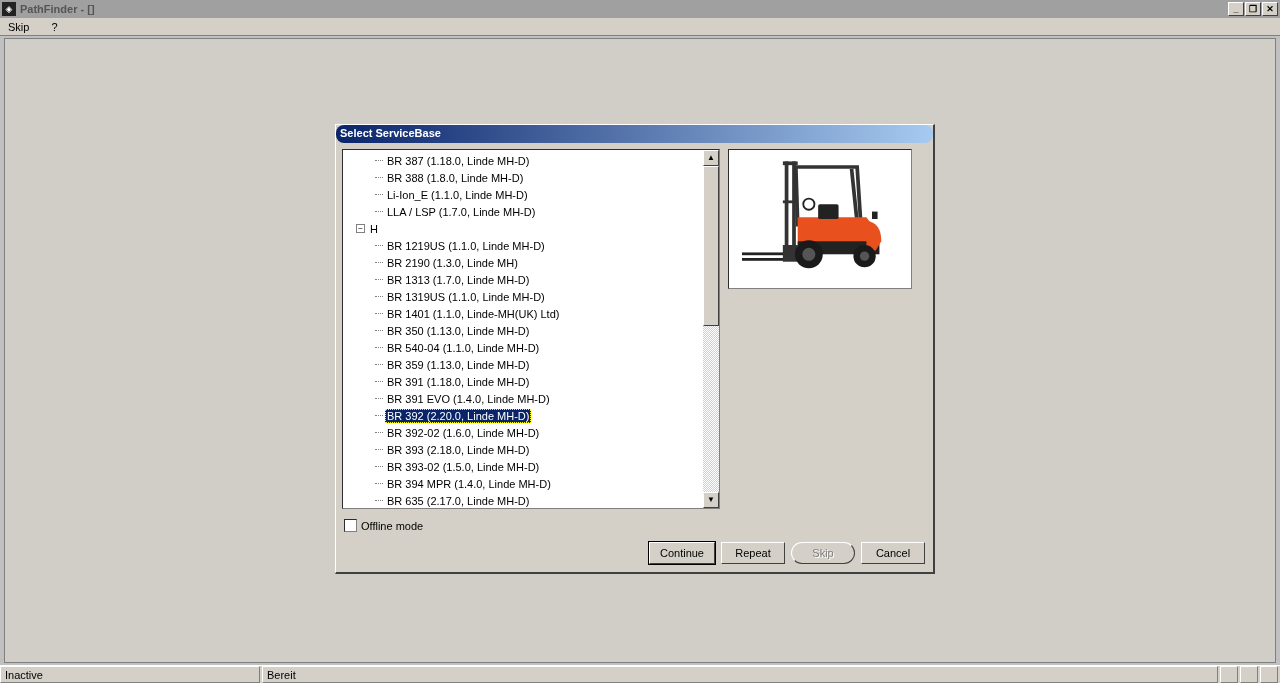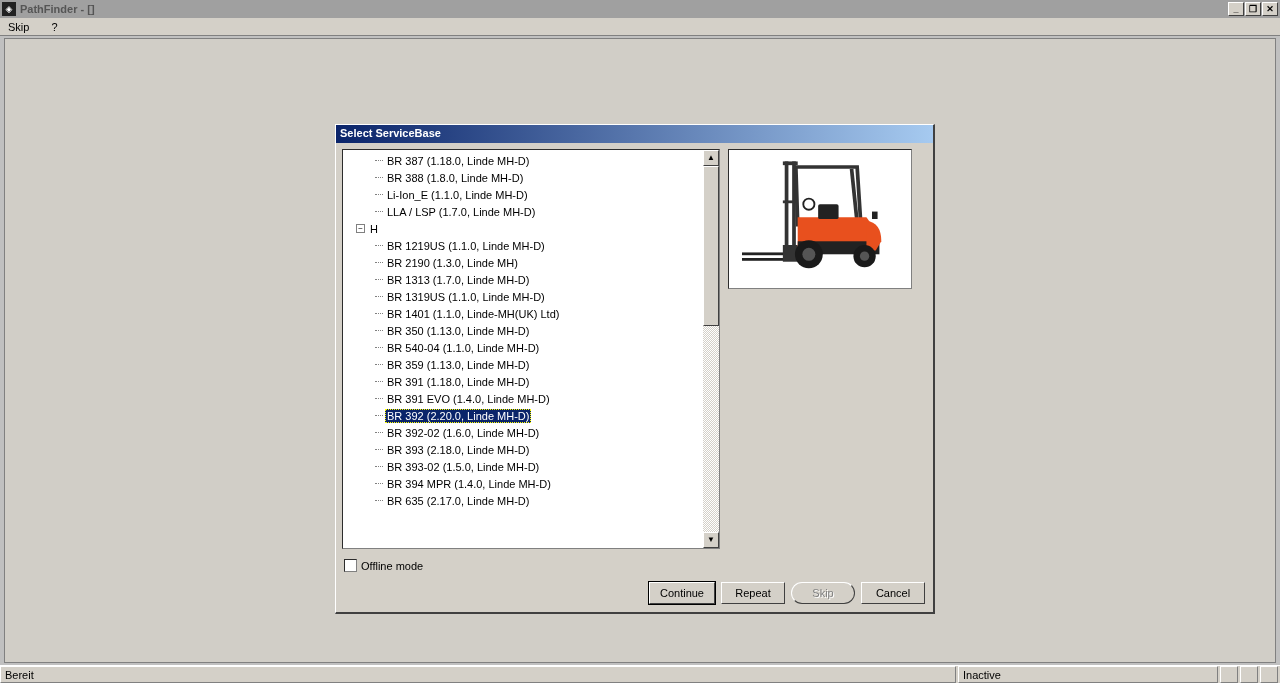--- a/index.html
+++ b/index.html
@@ -82,29 +82,30 @@
     border-right: 2px solid #404040;
     border-bottom: 2px solid #404040;
   }
   .dialog-title {
     height: 18px;
     background: linear-gradient(to right, #0a246a, #a6caf0);
     color: #fff;
     font-weight: bold;
     font-size: 11px;
     padding: 2px 4px;
+    border-radius: 8px;
   }
   .dialog-body {
     padding: 6px;
     display: flex;
     gap: 8px;
   }
   .tree-wrap {
     width: 378px;
-    height: 400px;
+    height: 360px;
     background: #fff;
     border: 1px inset #808080;
     overflow: hidden;
     position: relative;
   }
   .tree-scroll {
     position: absolute;
     top: 0; bottom: 0; right: 0;
     width: 16px;
     background: #d4d0c8;
@@ -427,18 +428,18 @@
 
   <div class="btn-row">
     <button class="btn default">Continue</button>
     <button class="btn">Repeat</button>
     <button class="btn" disabled="">Skip</button>
     <button class="btn">Cancel</button>
   </div>
 </div>
 
 <div class="statusbar">
+  <div class="status-cell inactive">Inactive</div>
   <div class="status-cell left">Bereit</div>
-  <div class="status-cell inactive">Inactive</div>
   <div class="status-cell small"></div>
   <div class="status-cell small"></div>
   <div class="status-cell small"></div>
 </div>
 
 </body></html>

